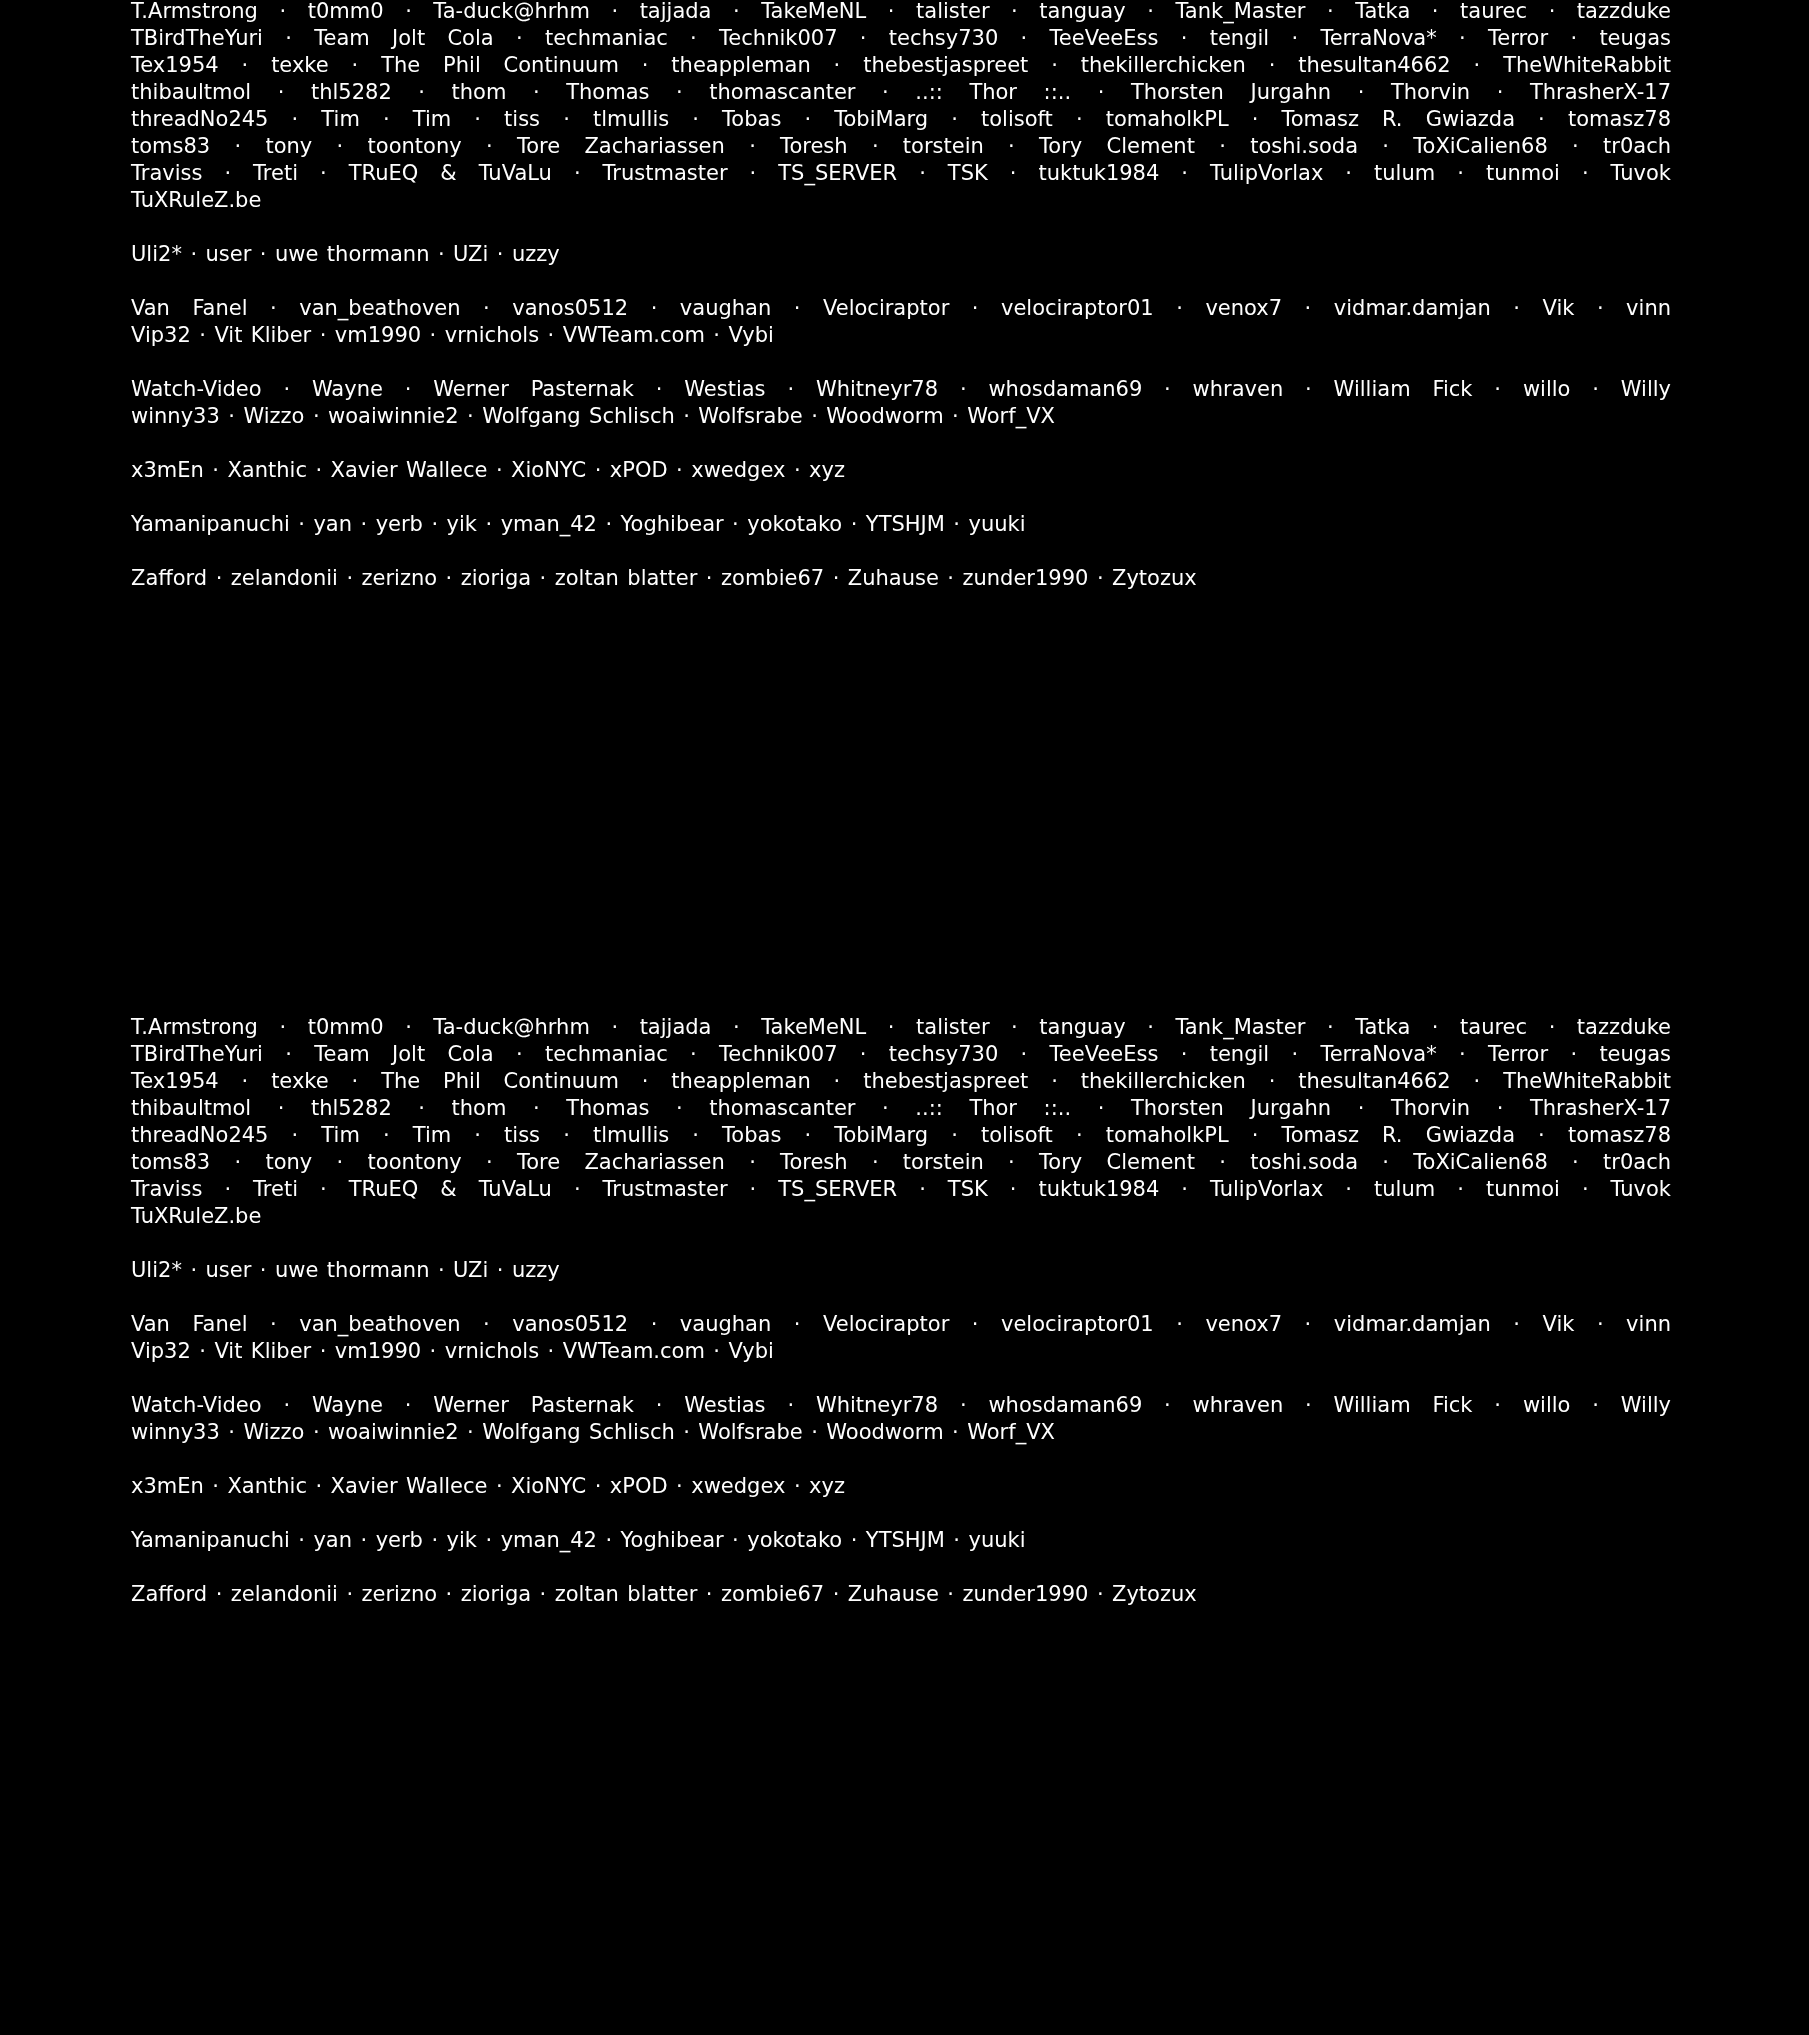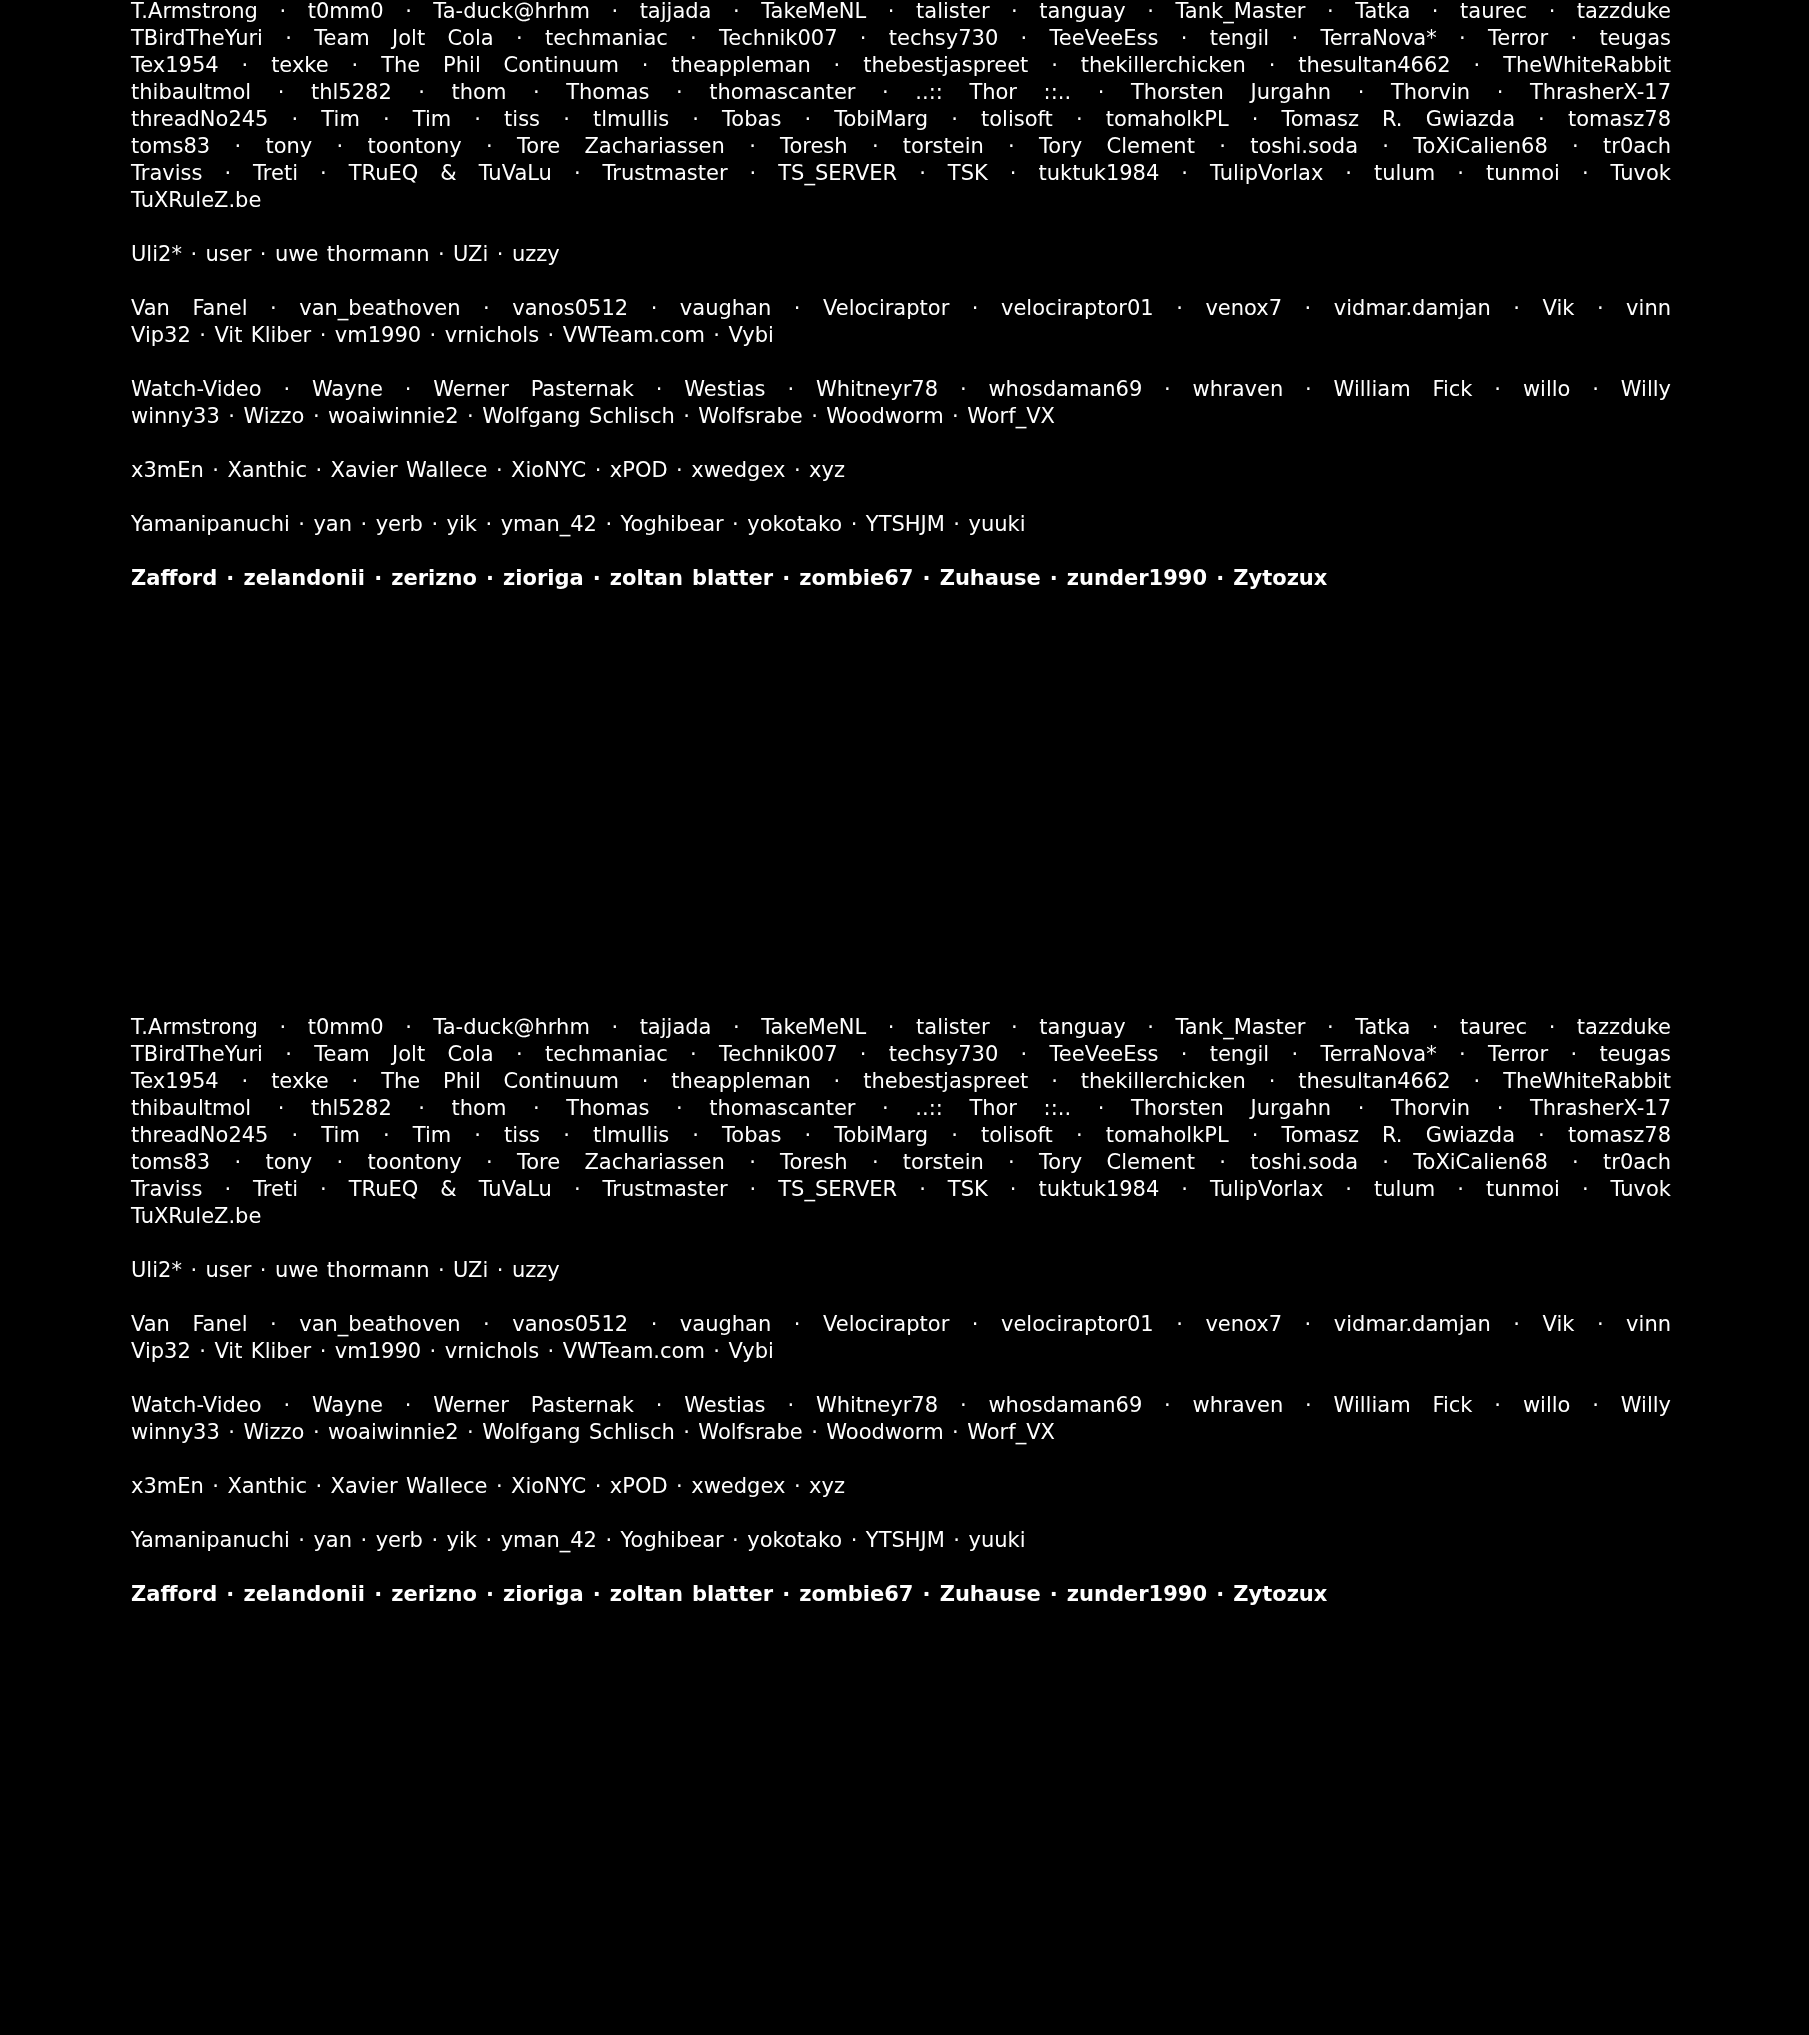--- a/index.html
+++ b/index.html
@@ -24,21 +24,21 @@
   .block {
     position: absolute;
     left: 131px;
     width: 1540px;
   }
   .block-1 { top: -2.3px; }
   .block-2 { top: 1014px; }
   .para {
     margin: 0 0 27px 0;
   }
-  .para:last-child { margin-bottom: 0; font-weight: bold; }
+  .para:last-child { margin-bottom: 0; }
   .line {
     text-align: justify;
     text-justify: inter-word;
   }
   .line.fill {
     text-align-last: justify;
   }
 </style>
 </head>
 <body style="background: rgb(0, 0, 0);">

